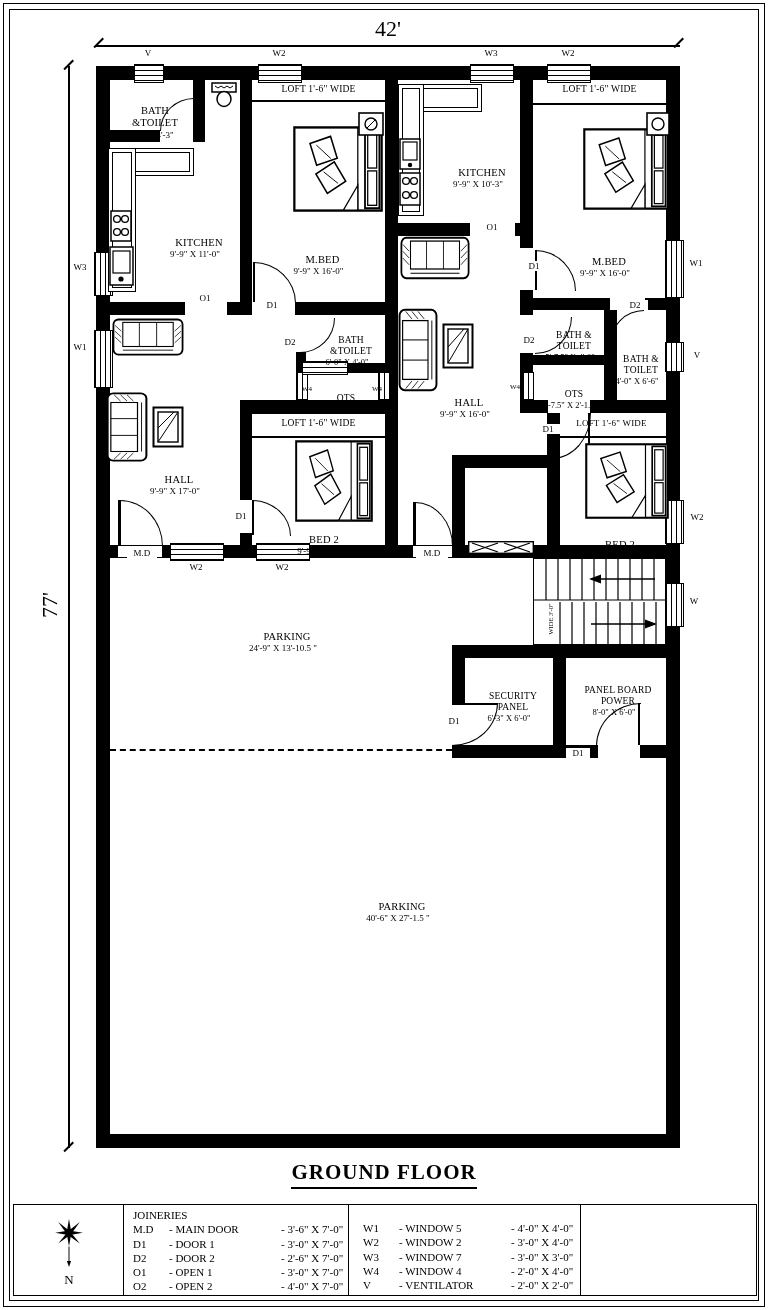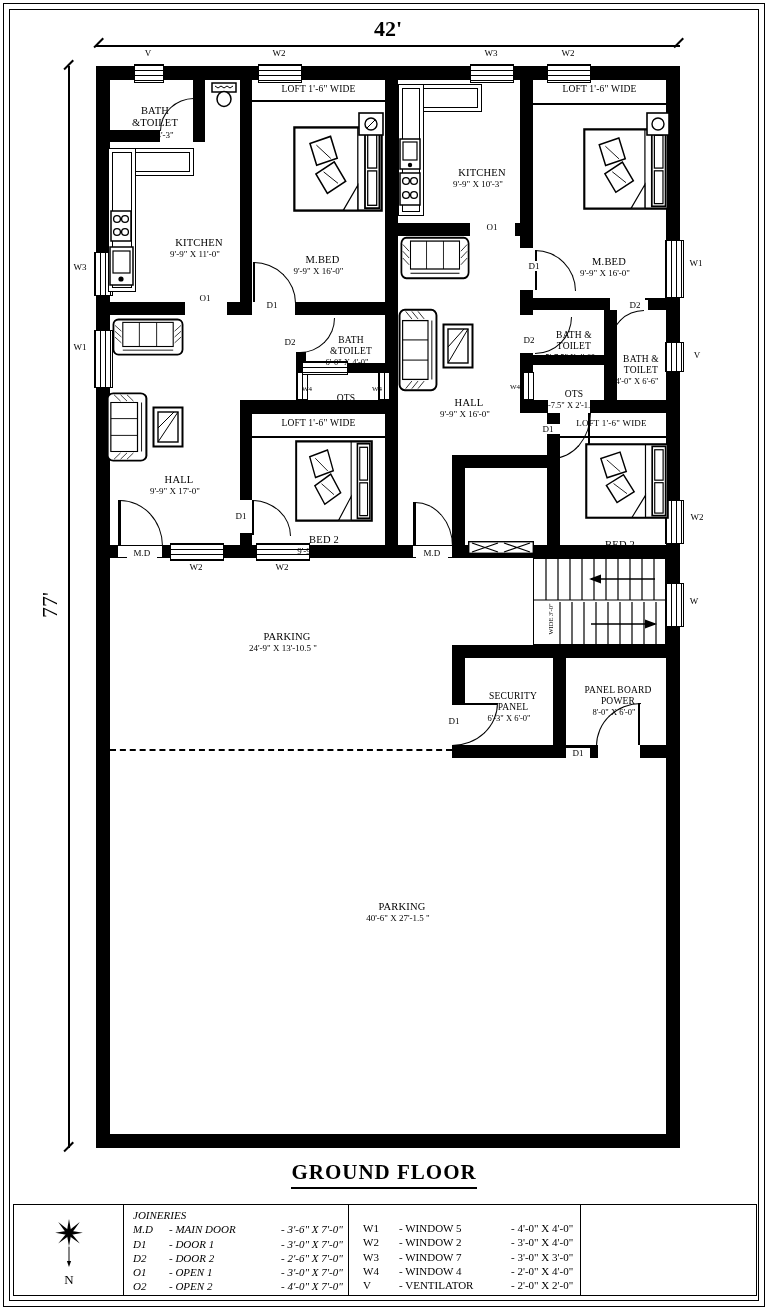--- a/index.html
+++ b/index.html
@@ -47,21 +47,21 @@
 </head>
 <body>
 
 <div id="page">
   <div class="frame" style="left:3px;top:3px;right:3px;bottom:3px;"></div>
   <div class="frame" style="left:9px;top:9px;right:9px;bottom:9px;"></div>
 
   <div class="thin" style="left:96px;top:45px;width:584px;height:1.5px;"></div>
   <div class="thin" style="left:92px;top:42px;width:13px;height:1.5px;transform:rotate(-45deg);"></div>
   <div class="thin" style="left:672px;top:42px;width:13px;height:1.5px;transform:rotate(-45deg);"></div>
-  <div class="dimtxt" style="left:318px;top:16px;width:140px;font-weight:bold;">42'</div>
+  <div class="dimtxt" style="left:318px;top:16px;width:140px;">42'</div>
   <div class="thin" style="left:68px;top:66px;width:1.5px;height:1082px;"></div>
   <div class="thin" style="left:62px;top:64px;width:13px;height:1.5px;transform:rotate(-45deg);"></div>
   <div class="thin" style="left:62px;top:1146px;width:13px;height:1.5px;transform:rotate(-45deg);"></div>
   <div class="dimtxt rot" style="left:18px;top:592px;width:64px;">77'</div>
 
   <i class="w" style="left:96px;top:66px;width:584px;height:14px;"></i>
   <i class="w" style="left:96px;top:66px;width:14px;height:1082px;"></i>
   <i class="w" style="left:666px;top:66px;width:14px;height:1082px;"></i>
   <i class="w" style="left:96px;top:1134px;width:584px;height:14px;"></i>
   <i class="w" style="left:385px;top:66px;width:13px;height:492px;"></i>
@@ -464,21 +464,21 @@
             <polygon points="30,0 34,23 30,46 26,23" fill="#000"></polygon>
             <polygon points="7,23 30,19 53,23 30,27" fill="#000"></polygon>
             <polygon points="12,5 31,20 48,41 27,26" fill="#000"></polygon>
             <polygon points="48,5 29,20 12,41 33,26" fill="#000"></polygon>
             <line x1="30" y1="46" x2="30" y2="74" stroke="#000" stroke-width="1.6"></line>
             <polygon points="30,80 26.5,70 33.5,70" fill="#000"></polygon>
           </svg>
       </div>
       <div class="code" style="left:44px;top:70px;width:22px;font-size:13px;">N</div>
     </div>
-    <div class="lcol" style="width:225px;font-style:italic;">
+    <div class="lcol" style="width:225px;">
       <div class="lrows">
         <div>JOINERIES</div>
         <div class="lrow">
             <span class="lc1">M.D</span>
             <span class="lc2">- MAIN DOOR</span>
             <span class="lc3">- 3'-6" X 7'-0"</span>
           </div>
         <div class="lrow">
             <span class="lc1">D1</span>
             <span class="lc2">- DOOR 1</span>

